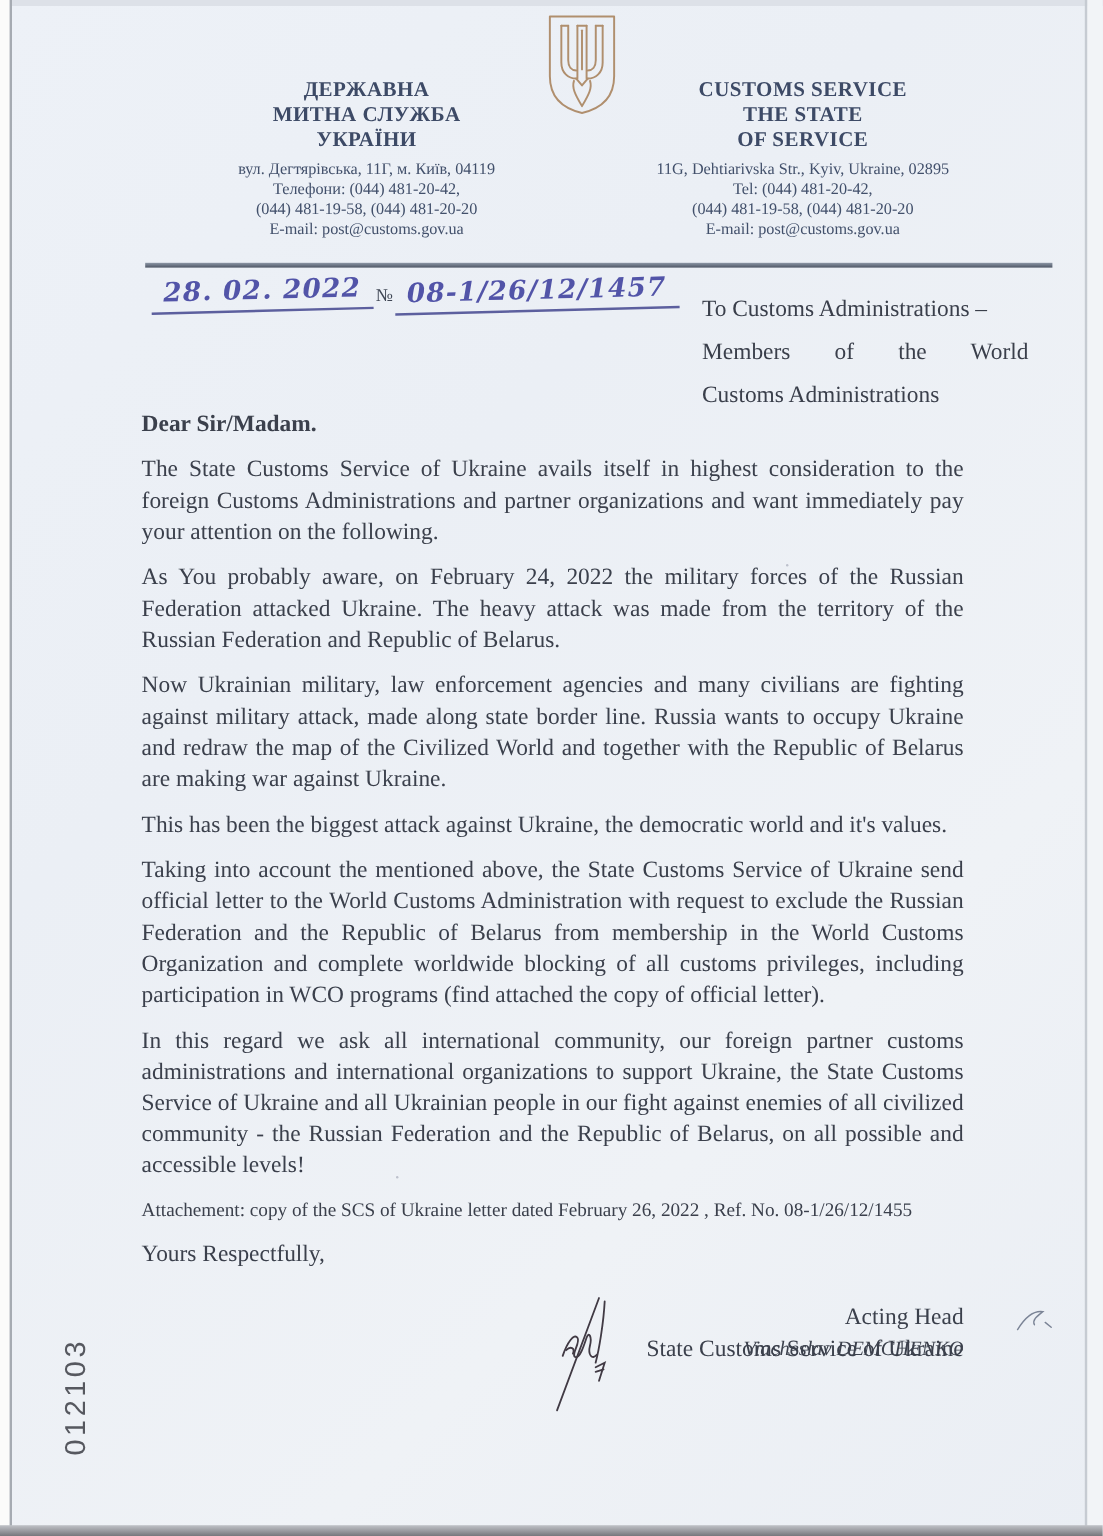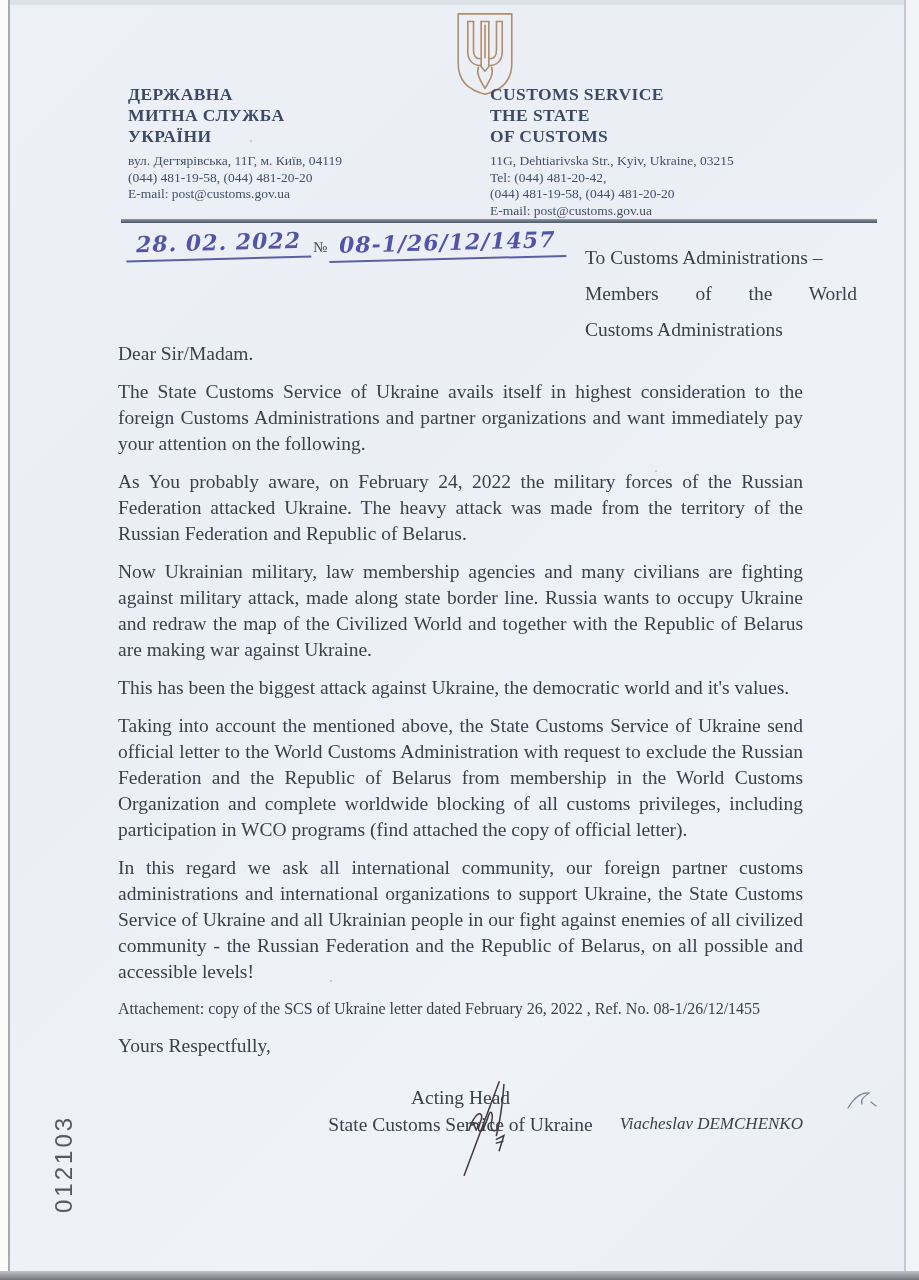--- a/index.html
+++ b/index.html
@@ -14,21 +14,21 @@
   }
   
   .edge-left{position:absolute;left:0;top:0;width:8px;height:100%;background:#fbfbfa;border-right:2px solid #a6abb2;}
   .edge-top{position:absolute;left:10px;top:0;right:0;height:5px;background:#dde1e8;}
   .edge-right-line{position:absolute;top:0;right:13px;width:2px;height:100%;background:#c6cbd2;}
   .edge-right-margin{position:absolute;top:0;right:0;width:13px;height:100%;background:#f2f4f7;}
   .edge-bottom{position:absolute;bottom:0;left:0;width:100%;height:9px;background:linear-gradient(#c0c2c7,#76777c);}
   .speck{position:absolute;width:2px;height:2px;border-radius:50%;background:#a8adbb;opacity:.7;}
 
   
-  .org-block{position:absolute;top:84px;text-align:left;color:#3d4a66;}
+  .org-block{position:absolute;top:64px;text-align:center;color:#3d4a66;}
   .org-block.left{left:128px;width:355px;}
   .org-block.right{left:490px;width:358px;}
   .org-name{font-weight:bold;font-size:17.5px;line-height:21px;letter-spacing:.4px;}
   .org-addr{margin-top:6px;font-size:13.5px;line-height:16.5px;color:#42506b;}
   .emblem{position:absolute;left:452px;top:10px;width:66px;height:88px;}
 
   .divider{position:absolute;left:121px;top:219px;width:756px;height:4px;
     background:linear-gradient(#8d97a6,#4e5665);}
 
   
@@ -39,25 +39,25 @@
   .no-sign{font-size:15px;color:#3f4654;margin:0 2px;padding-bottom:4px;}
 
   .recipient{position:absolute;left:541px;top:240px;width:272px;
     font-size:19.5px;line-height:36px;color:#3a3f4b;margin-left:44px;}
   .recipient .just{text-align:justify;text-align-last:justify;}
 
   
   .body-flow{position:absolute;left:118px;top:341px;width:685px;
     font-size:19.5px;line-height:26px;color:#3b404c;text-align:justify;}
   .body-flow p{margin:0 0 12px;}
-  .salutation{text-align:left;}
+  .salutation{text-align:left;font-weight:bold;}
   .attachment{font-size:16px;line-height:24px;margin:2px 0 14px;}
   .closing{text-align:left;margin-top:14px;}
   .signer{position:relative;margin-top:25px;height:80px;}
-  .signer-title{font-size:19.5px;line-height:27px;text-align:center;}
+  .signer-title{font-size:19.5px;line-height:27px;text-align:right;}
   .signer-name{position:absolute;right:0;top:27px;font-size:17px;white-space:nowrap;font-style:italic;}
   .signature-svg{position:absolute;left:338px;top:-8px;}
   .scratch-svg{position:absolute;left:727px;top:2px;}
 
   .doc-number{position:absolute;left:50px;top:1213px;
     transform:rotate(-90deg);transform-origin:left top;
     font-family:"Liberation Sans",sans-serif;font-size:24px;
     letter-spacing:3px;color:#56585f;white-space:nowrap;}
 </style>
 </head>
@@ -93,33 +93,34 @@
   </div>
 
   <div class="org-block left">
     <div class="org-name">
       <div>ДЕРЖАВНА</div>
       <div>МИТНА СЛУЖБА</div>
       <div>УКРАЇНИ</div>
     </div>
     <div class="org-addr">
       <div>вул. Дегтярівська, 11Г, м. Київ, 04119</div>
+      <div>Телефони: (044) 481-20-42,</div>
       <div>(044) 481-19-58, (044) 481-20-20</div>
       <div>E-mail: post@customs.gov.ua</div>
     </div>
   </div>
 
   <div class="org-block right">
     <div class="org-name">
       <div>CUSTOMS SERVICE</div>
       <div>THE STATE</div>
-      <div>OF CUSTOMS</div>
+      <div>OF SERVICE</div>
     </div>
     <div class="org-addr">
-      <div>11G, Dehtiarivska Str., Kyiv, Ukraine, 03215</div>
+      <div>11G, Dehtiarivska Str., Kyiv, Ukraine, 02895</div>
       <div>Tel: (044) 481-20-42,</div>
       <div>(044) 481-19-58, (044) 481-20-20</div>
       <div>E-mail: post@customs.gov.ua</div>
     </div>
   </div>
 
   <div class="divider"></div>
 
   <div class="ref-row">
     <span class="hw-wrap"><span class="hw">28. 02. 2022</span></span>
@@ -130,21 +131,21 @@
   <div class="recipient">
     <div>To Customs Administrations –</div>
     <div class="just">Members of the World</div>
     <div>Customs Administrations</div>
   </div>
 
   <div class="body-flow">
     <p class="salutation">Dear Sir/Madam.</p>
     <p>The State Customs Service of Ukraine avails itself in highest consideration to the foreign Customs Administrations and partner organizations and want immediately pay your attention on the following.</p>
     <p>As You probably aware, on February 24, 2022 the military forces of the Russian Federation attacked Ukraine. The heavy attack was made from the territory of the Russian Federation and Republic of Belarus.</p>
-    <p>Now Ukrainian military, law membership agencies and many civilians are fighting against military attack, made along state border line. Russia wants to occupy Ukraine and redraw the map of the Civilized World and together with the Republic of Belarus are making war against Ukraine.</p>
+    <p>Now Ukrainian military, law enforcement agencies and many civilians are fighting against military attack, made along state border line. Russia wants to occupy Ukraine and redraw the map of the Civilized World and together with the Republic of Belarus are making war against Ukraine.</p>
     <p>This has been the biggest attack against Ukraine, the democratic world and it's values.</p>
     <p>Taking into account the mentioned above, the State Customs Service of Ukraine send official letter to the World Customs Administration with request to exclude the Russian Federation and the Republic of Belarus from membership in the World Customs Organization and complete worldwide blocking of all customs privileges, including participation in WCO programs (find attached the copy of official letter).</p>
     <p>In this regard we ask all international community, our foreign partner customs administrations and international organizations to support Ukraine, the State Customs Service of Ukraine and all Ukrainian people in our fight against enemies of all civilized community - the Russian Federation and the Republic of Belarus, on all possible and accessible levels!</p>
     <p class="attachment">Attachement: copy of the SCS of Ukraine letter dated February 26, 2022 , Ref. No. 08-1/26/12/1455</p>
     <p class="closing">Yours Respectfully,</p>
 
     <div class="signer">
       <div class="signer-title">
         <div>Acting Head</div>
         <div>State Customs Service of Ukraine</div>

